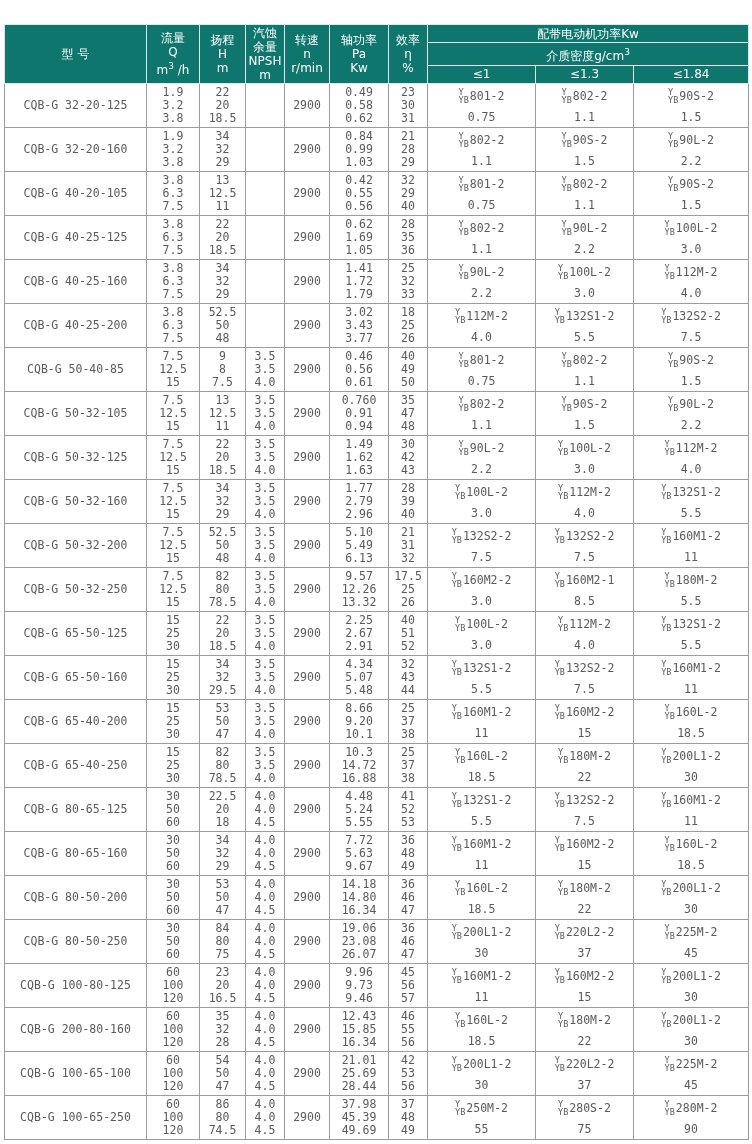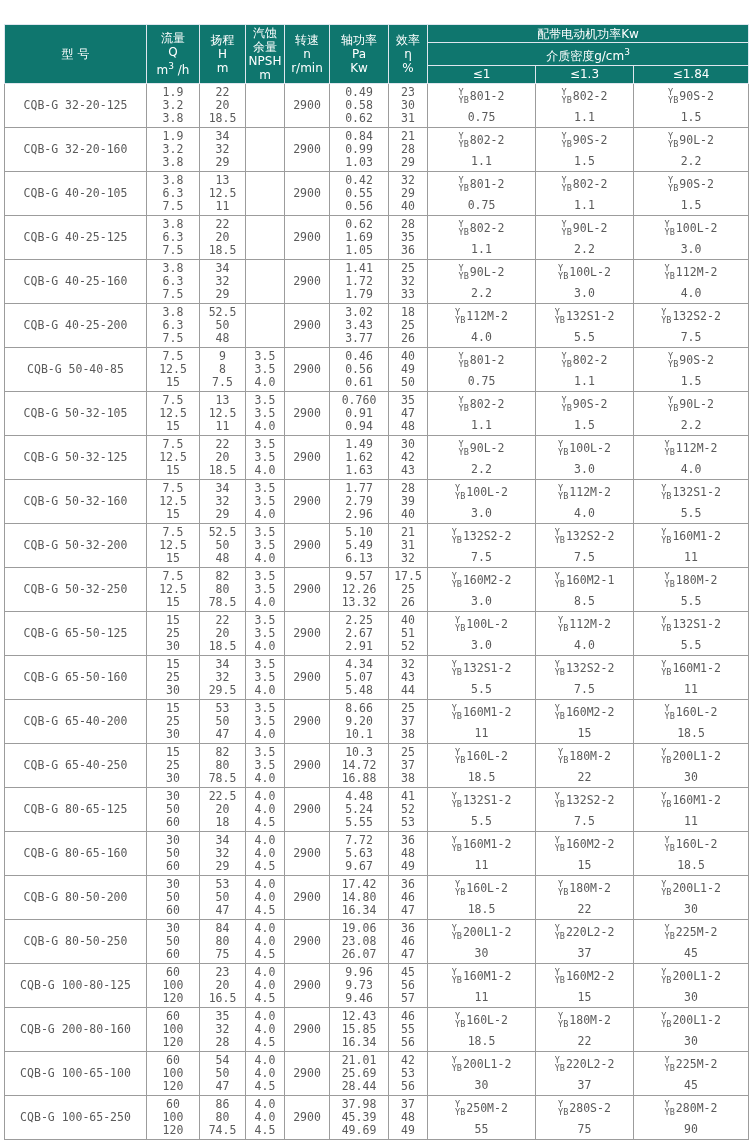--- a/index.html
+++ b/index.html
@@ -1177,21 +1177,21 @@
             <span class="ln">50</span>
             <span class="ln">47</span>
           </td>
           <td>
             <span class="ln">4.0</span>
             <span class="ln">4.0</span>
             <span class="ln">4.5</span>
           </td>
           <td>2900</td>
           <td>
-            <span class="ln">17.42</span>
+            <span class="ln">14.18</span>
             <span class="ln">14.80</span>
             <span class="ln">16.34</span>
           </td>
           <td>
             <span class="ln">36</span>
             <span class="ln">46</span>
             <span class="ln">47</span>
           </td>
           <td>
             <div class="motor-name">

